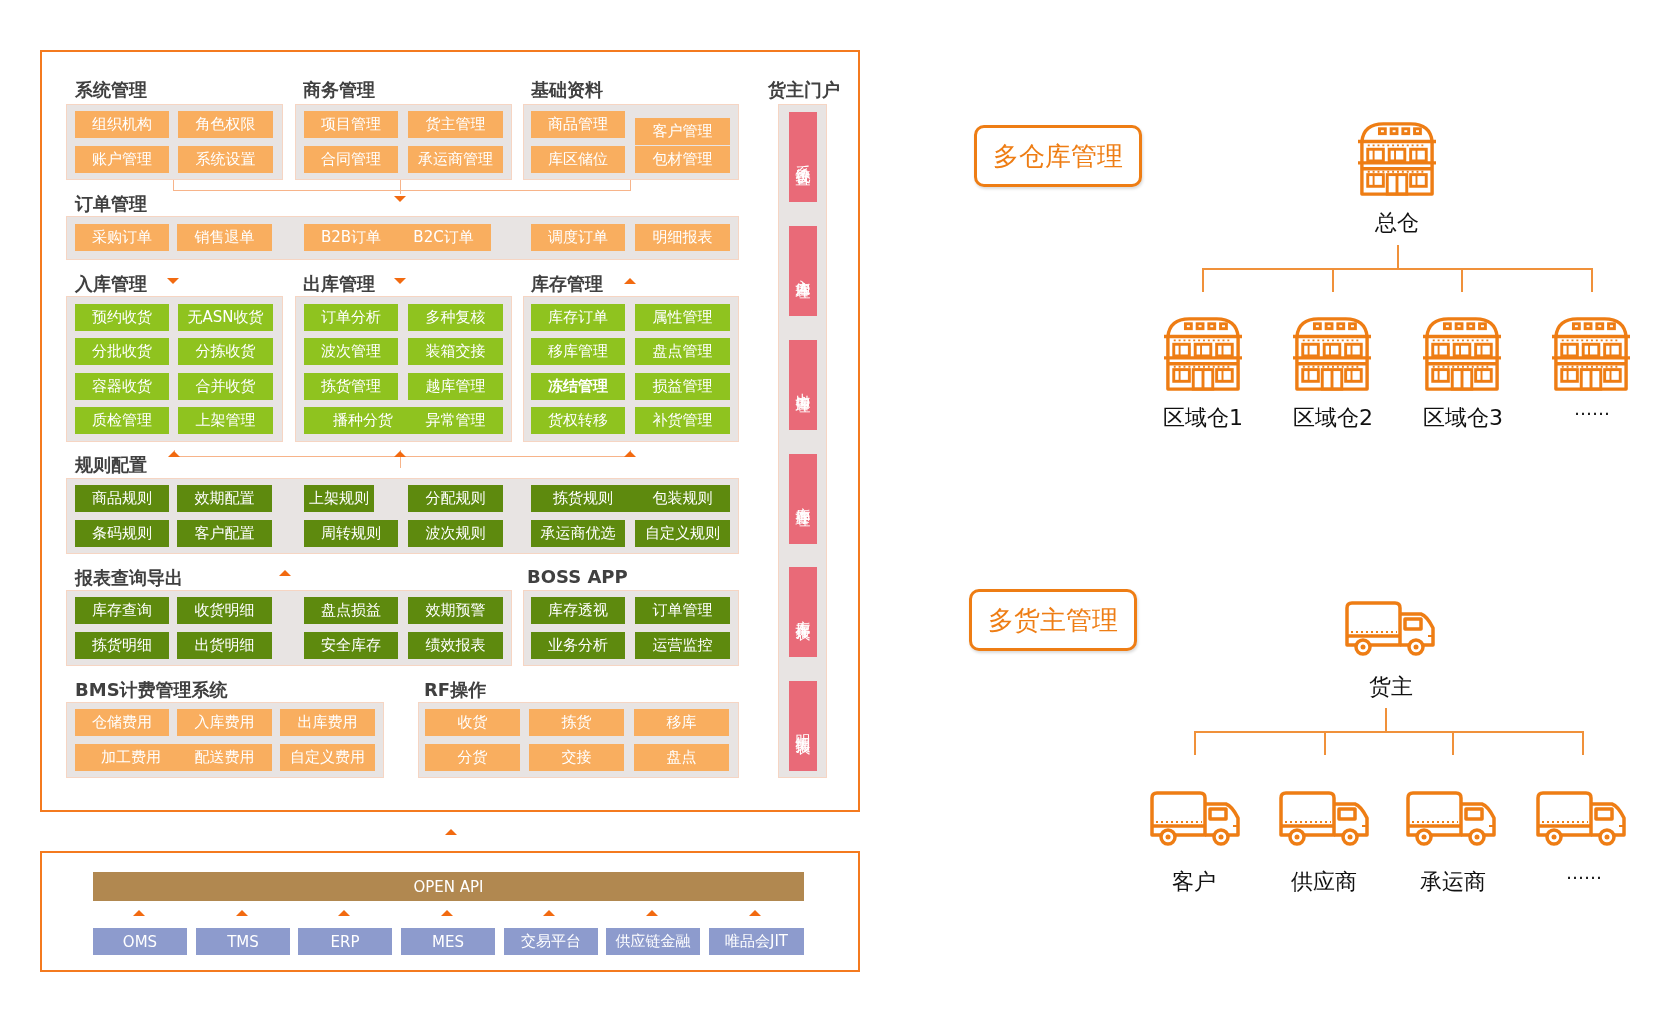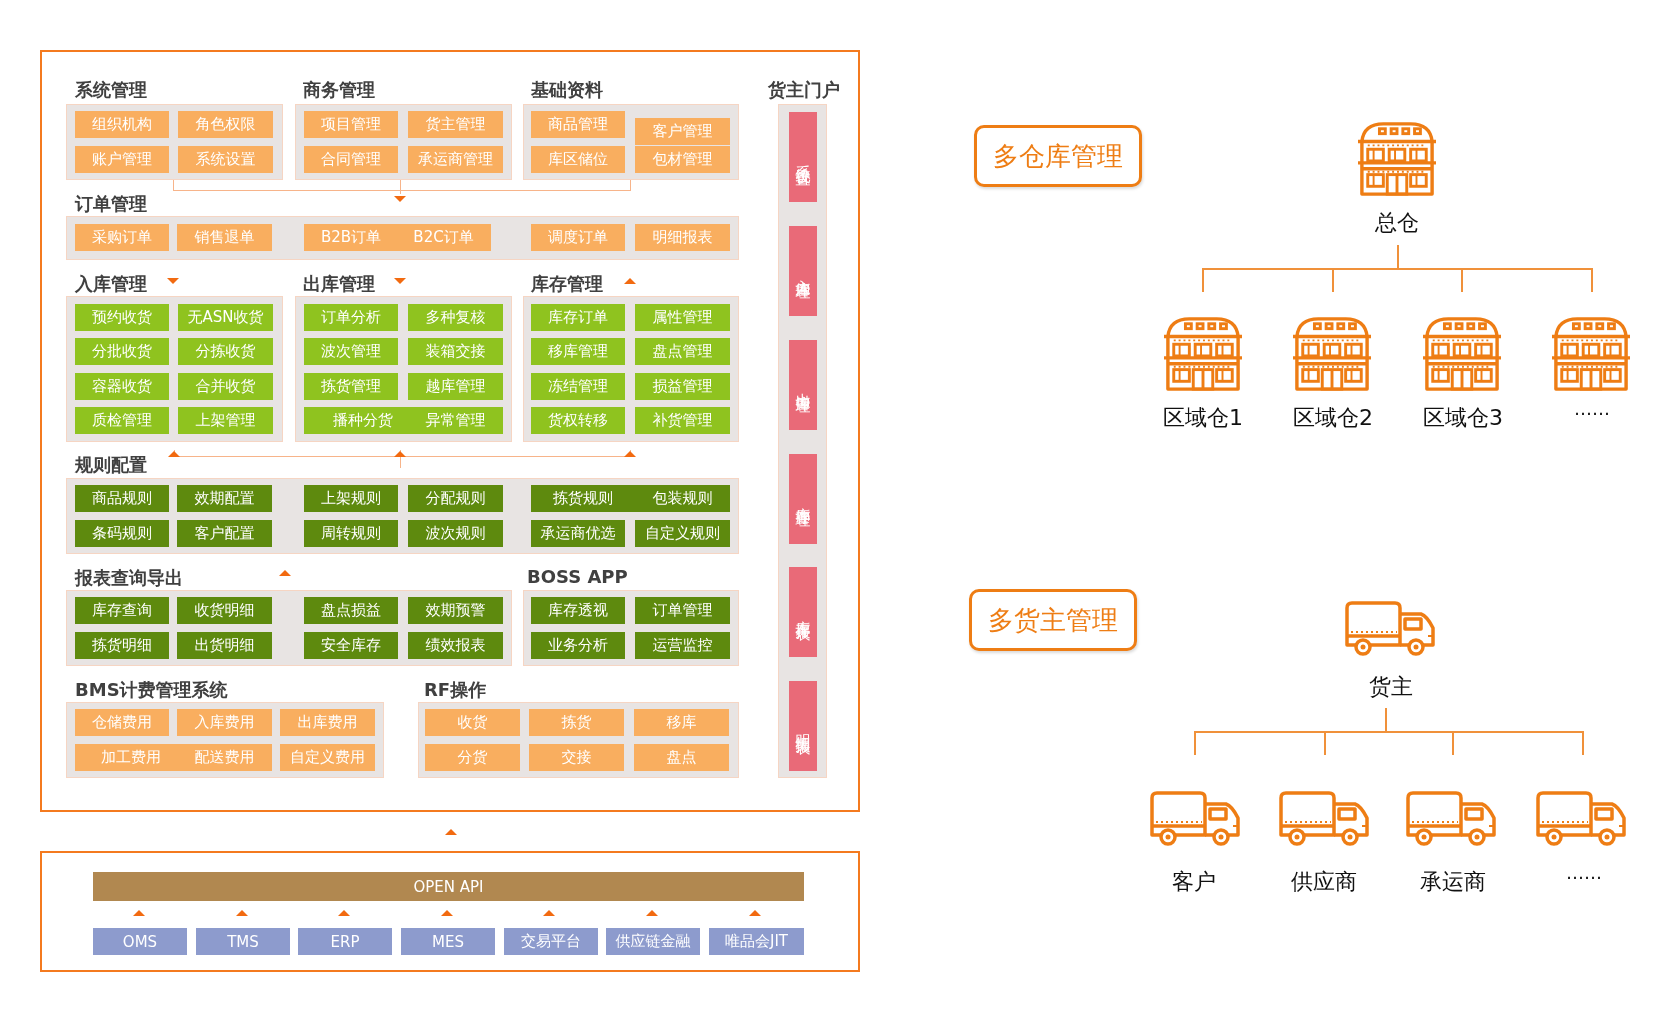--- a/index.html
+++ b/index.html
@@ -91,40 +91,40 @@
 <div class="btn b-lime" style="left:304px;top:407px;width:118px;">播种分货</div>
 <div class="btn b-lime" style="left:408px;top:407px;width:95px;">异常管理</div>
 
 <div class="sec-title" style="left:531px;top:272px;">库存管理</div>
 <div class="tri-up" style="left:624px;top:278px;"></div>
 <div class="panel" style="left:523px;top:296px;width:216px;height:146px;"></div>
 <div class="btn b-lime" style="left:531px;top:304px;width:94px;">库存订单</div>
 <div class="btn b-lime" style="left:635px;top:304px;width:95px;">属性管理</div>
 <div class="btn b-lime" style="left:531px;top:338px;width:94px;">移库管理</div>
 <div class="btn b-lime" style="left:635px;top:338px;width:95px;">盘点管理</div>
-<div class="btn b-lime" style="left:531px;top:373px;width:94px;">冻结管理</div>
+<div class="btn b-lime" style="left:531px;top:373px;width:94px;font-weight:bold;">冻结管理</div>
 <div class="btn b-lime" style="left:635px;top:373px;width:95px;">损益管理</div>
 <div class="btn b-lime" style="left:531px;top:407px;width:94px;">货权转移</div>
 <div class="btn b-lime" style="left:635px;top:407px;width:95px;">补货管理</div>
 
 <div class="line" style="left:174px;top:456px;width:457px;height:1px;"></div>
 <div class="line" style="left:174px;top:450px;width:1px;height:6px;"></div>
 <div class="line" style="left:400px;top:450px;width:1px;height:18px;"></div>
 <div class="line" style="left:630px;top:450px;width:1px;height:6px;"></div>
 <div class="tri-up" style="left:168px;top:451px;"></div>
 <div class="tri-up" style="left:394px;top:451px;"></div>
 <div class="tri-up" style="left:624px;top:451px;"></div>
 
 <div class="sec-title" style="left:75px;top:453px;">规则配置</div>
 <div class="panel" style="left:66px;top:478px;width:673px;height:76px;"></div>
 <div class="btn b-olive" style="left:75px;top:485px;width:94px;">商品规则</div>
 <div class="btn b-olive" style="left:177px;top:485px;width:95px;">效期配置</div>
 <div class="btn b-olive" style="left:75px;top:520px;width:94px;">条码规则</div>
 <div class="btn b-olive" style="left:177px;top:520px;width:95px;">客户配置</div>
-<div class="btn b-olive" style="left:304px;top:485px;width:94px;">上架规则</div>
+<div class="btn b-olive" style="left:304px;top:485px;width:70px;">上架规则</div>
 <div class="btn b-olive" style="left:408px;top:485px;width:95px;">分配规则</div>
 <div class="btn b-olive" style="left:304px;top:520px;width:94px;">周转规则</div>
 <div class="btn b-olive" style="left:408px;top:520px;width:95px;">波次规则</div>
 <div class="btn b-olive" style="left:531px;top:485px;width:104px;">拣货规则</div>
 <div class="btn b-olive" style="left:635px;top:485px;width:95px;">包装规则</div>
 <div class="btn b-olive" style="left:531px;top:520px;width:94px;">承运商优选</div>
 <div class="btn b-olive" style="left:635px;top:520px;width:95px;">自定义规则</div>
 
 <div class="sec-title" style="left:75px;top:566px;">报表查询导出</div>
 <div class="tri-up" style="left:279px;top:570px;"></div>

